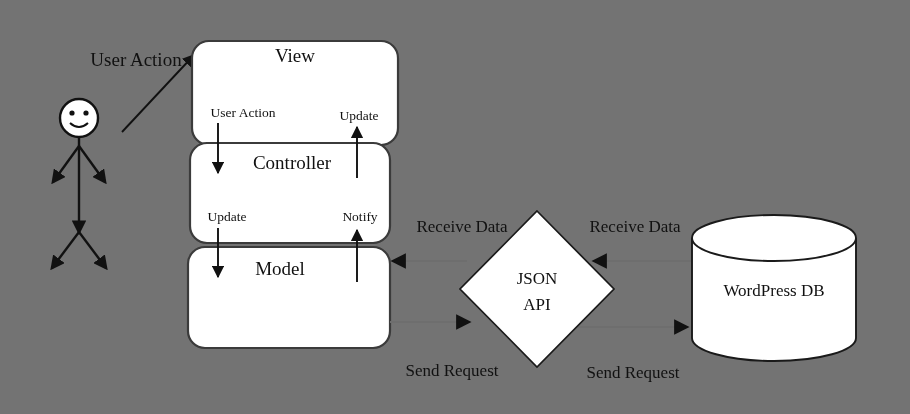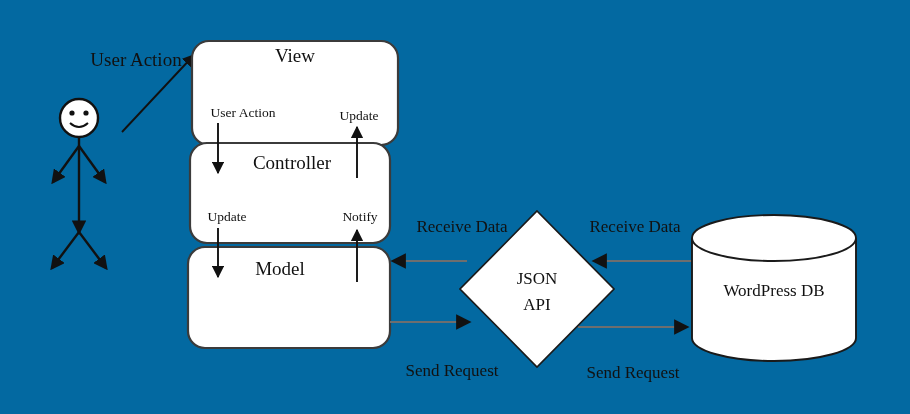--- a/index.html
+++ b/index.html
@@ -10,21 +10,21 @@
   body {
     width: 910px;
     height: 414px;
     overflow: hidden;
     font-family: "Liberation Serif", "DejaVu Serif", serif;
   }
   #diagram-root {
     position: relative;
     width: 910px;
     height: 414px;
-    background: #0369a1;
+    background: #737373;
   }
   svg#diagram-svg {
     position: absolute;
     top: 0;
     left: 0;
     width: 910px;
     height: 414px;
     display: block;
   }
   .box-shape {

